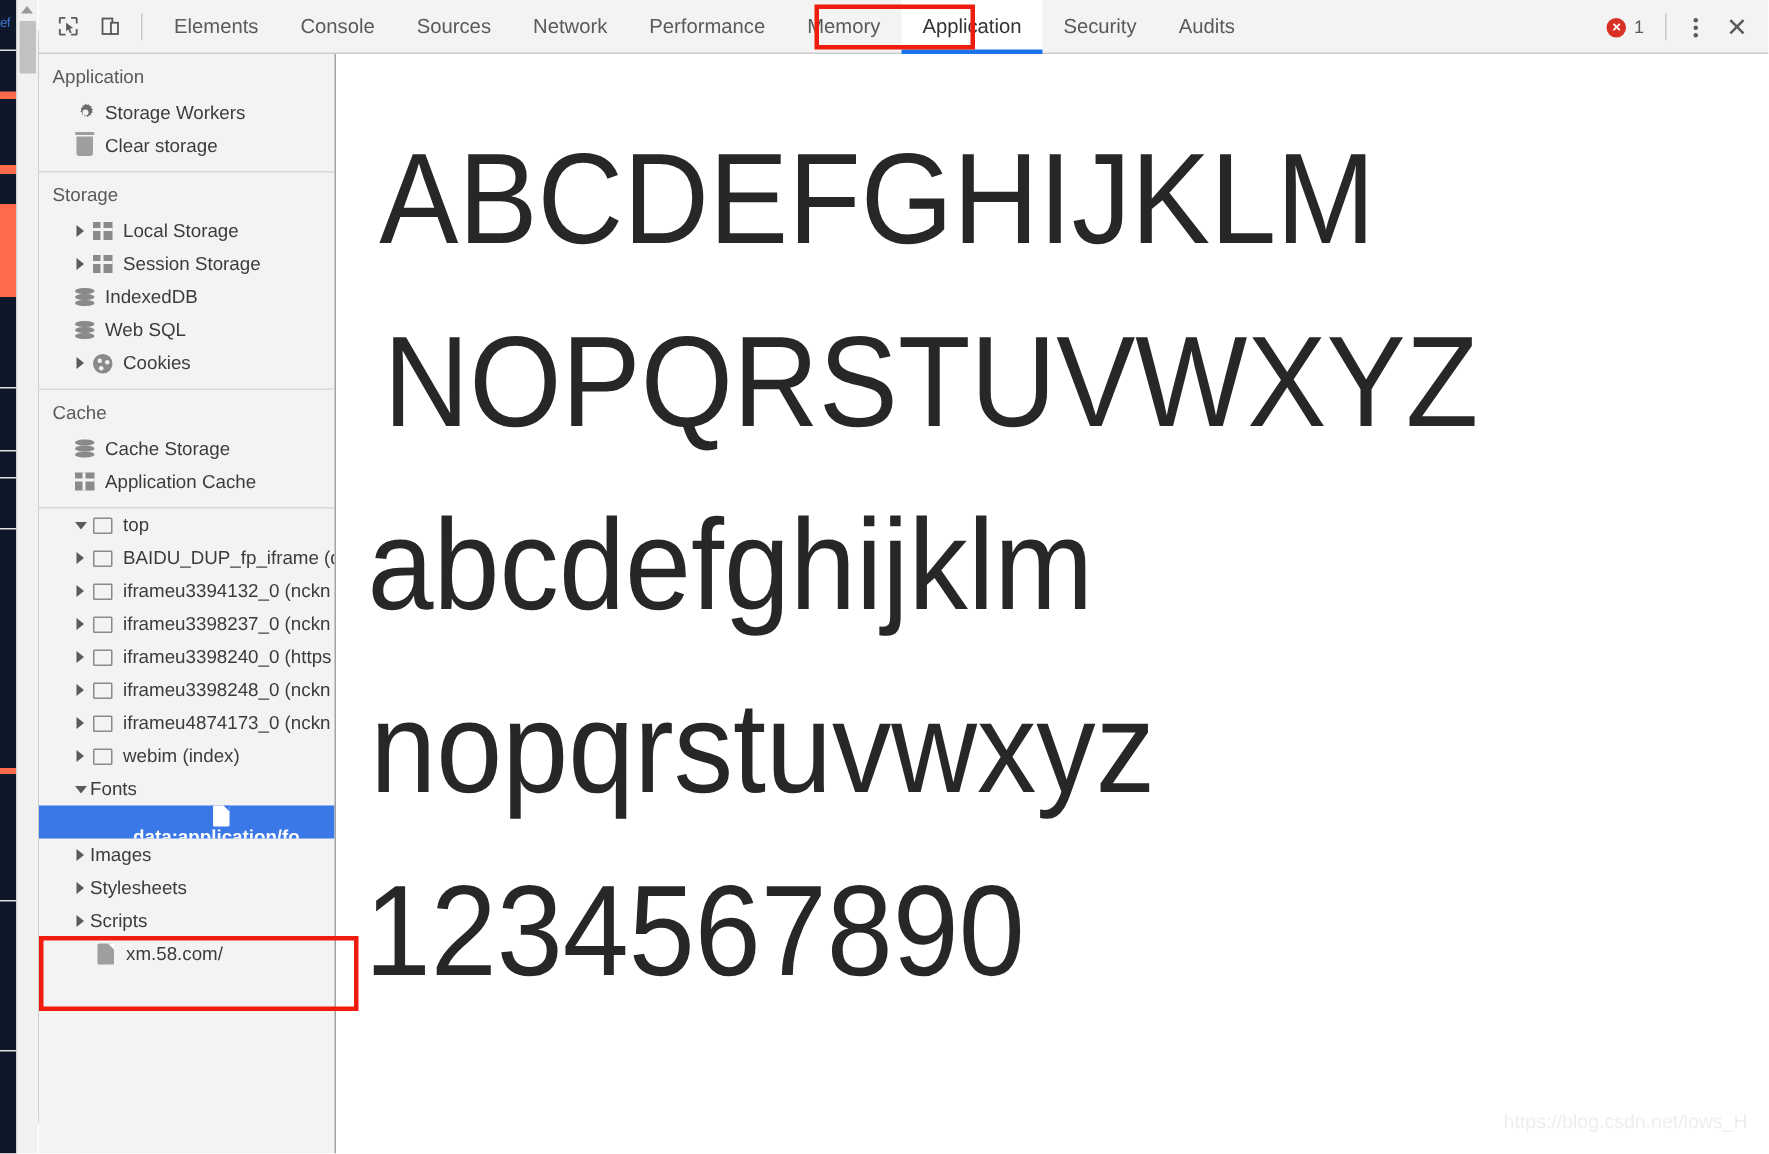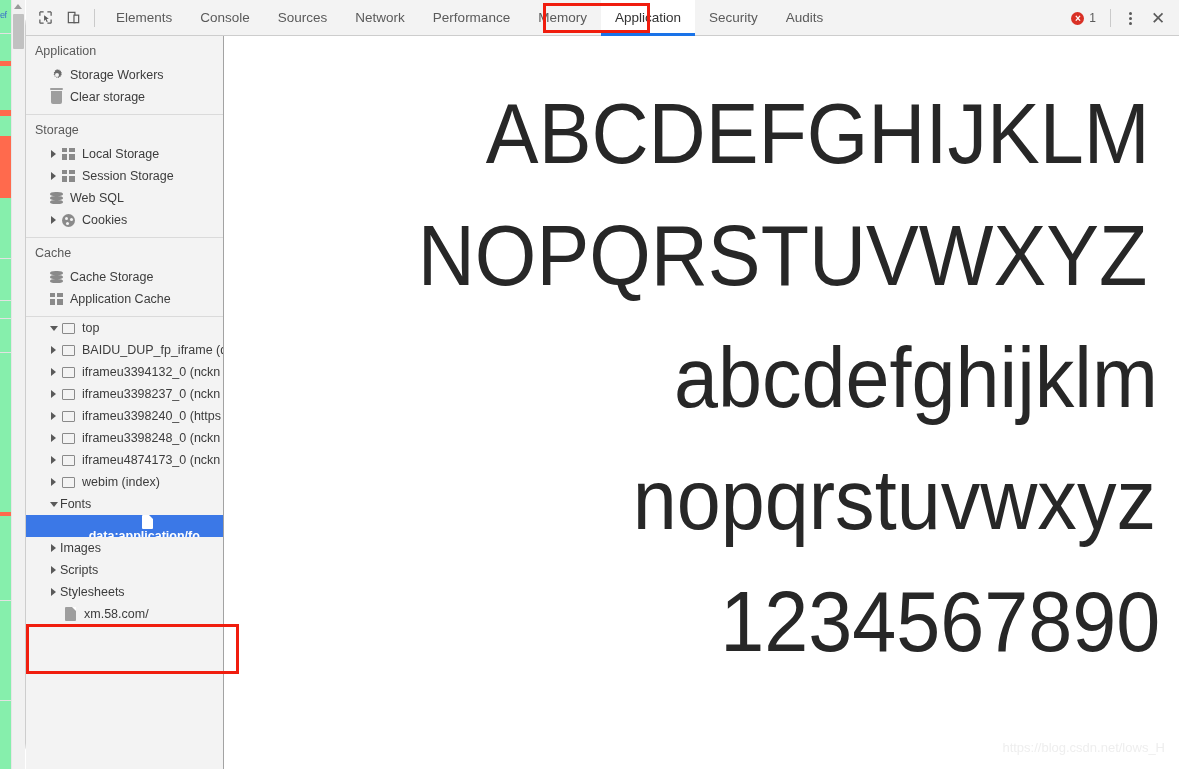--- a/index.html
+++ b/index.html
@@ -16,21 +16,21 @@
     width: 1179px;
     height: 769px;
     background: #ffffff;
   }
 
   
   .page-sliver {
     position: absolute;
     left: 0; top: 0;
     width: 11px; height: 769px;
-    background: #86efac;
+    background: #0f172a;
     overflow: hidden;
   }
   .sliver-text {
     position: absolute;
     left: 0; top: 10px;
     font-size: 9px;
     color: #3a73c8;
     line-height: 10px;
     letter-spacing: -0.5px;
     white-space: nowrap;
@@ -329,21 +329,21 @@
     z-index: 40;
   }
 
   
   .font-preview {
     position: absolute;
     left: 0; top: 0;
     right: 0; bottom: 0;
     display: flex;
     flex-direction: column;
-    align-items: flex-end;
+    align-items: flex-start;
     justify-content: flex-start;
     padding-top: 36px;
     color: #272727;
   }
   .fp-line {
     font-family: "Liberation Sans", sans-serif;
     font-size: 86px;
     line-height: 1.42;
     letter-spacing: 0px;
     white-space: nowrap;
@@ -472,20 +472,30 @@
           <span class="lbl">Session Storage</span>
         </div>
         <div class="row indent-2">
           <span class="ico">
             <span class="ic-db">
                 <i style="top:0"></i>
                 <i style="top:4px"></i>
                 <i style="top:8px"></i>
               </span>
           </span>
+          <span class="lbl">IndexedDB</span>
+        </div>
+        <div class="row indent-2">
+          <span class="ico">
+            <span class="ic-db">
+                <i style="top:0"></i>
+                <i style="top:4px"></i>
+                <i style="top:8px"></i>
+              </span>
+          </span>
           <span class="lbl">Web SQL</span>
         </div>
         <div class="row indent-1">
           <span class="twisty">
               <span class="tri-r"></span>
             </span>
           <span class="ico">
               <span class="ic-cookie"></span>
             </span>
           <span class="lbl">Cookies</span>
@@ -605,27 +615,27 @@
         <div class="row indent-2">
           <span class="twisty">
               <span class="tri-r"></span>
             </span>
           <span class="lbl">Images</span>
         </div>
         <div class="row indent-2">
           <span class="twisty">
               <span class="tri-r"></span>
             </span>
+          <span class="lbl">Stylesheets</span>
+        </div>
+        <div class="row indent-2">
+          <span class="twisty">
+              <span class="tri-r"></span>
+            </span>
           <span class="lbl">Scripts</span>
-        </div>
-        <div class="row indent-2">
-          <span class="twisty">
-              <span class="tri-r"></span>
-            </span>
-          <span class="lbl">Stylesheets</span>
         </div>
         <div class="row indent-3">
           <span class="ico">
               <span class="ic-doc"></span>
             </span>
           <span class="lbl">xm.58.com/</span>
         </div>
       </div>
 
       <div class="main-panel">

